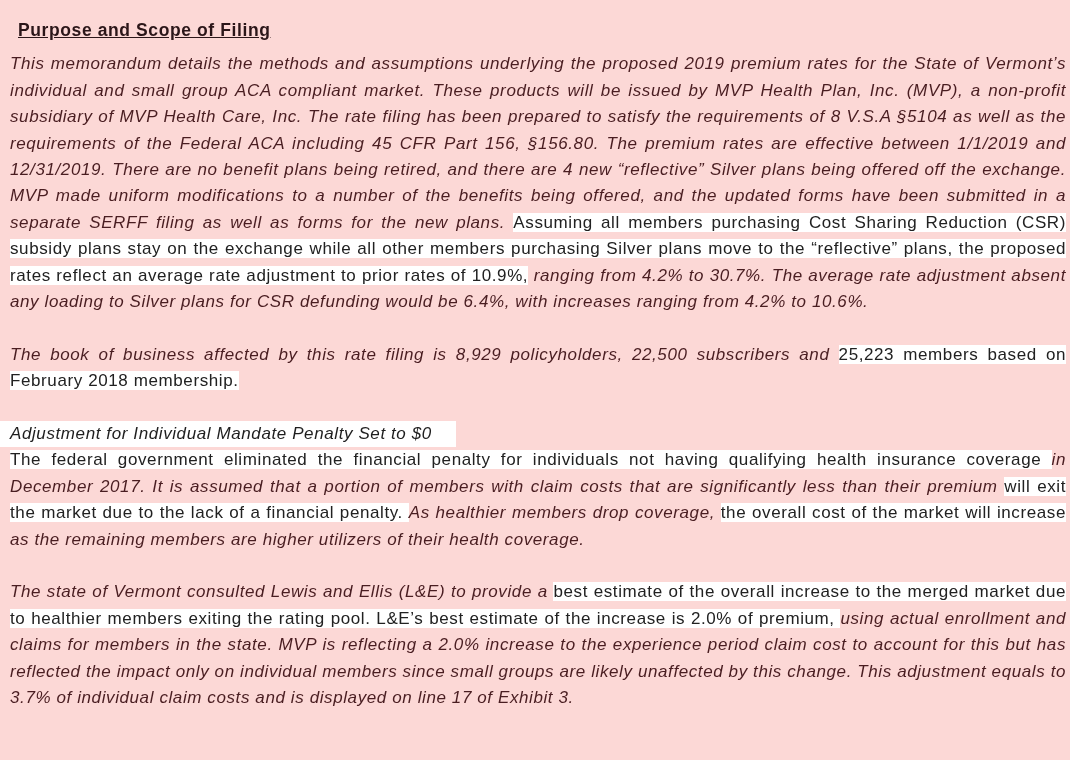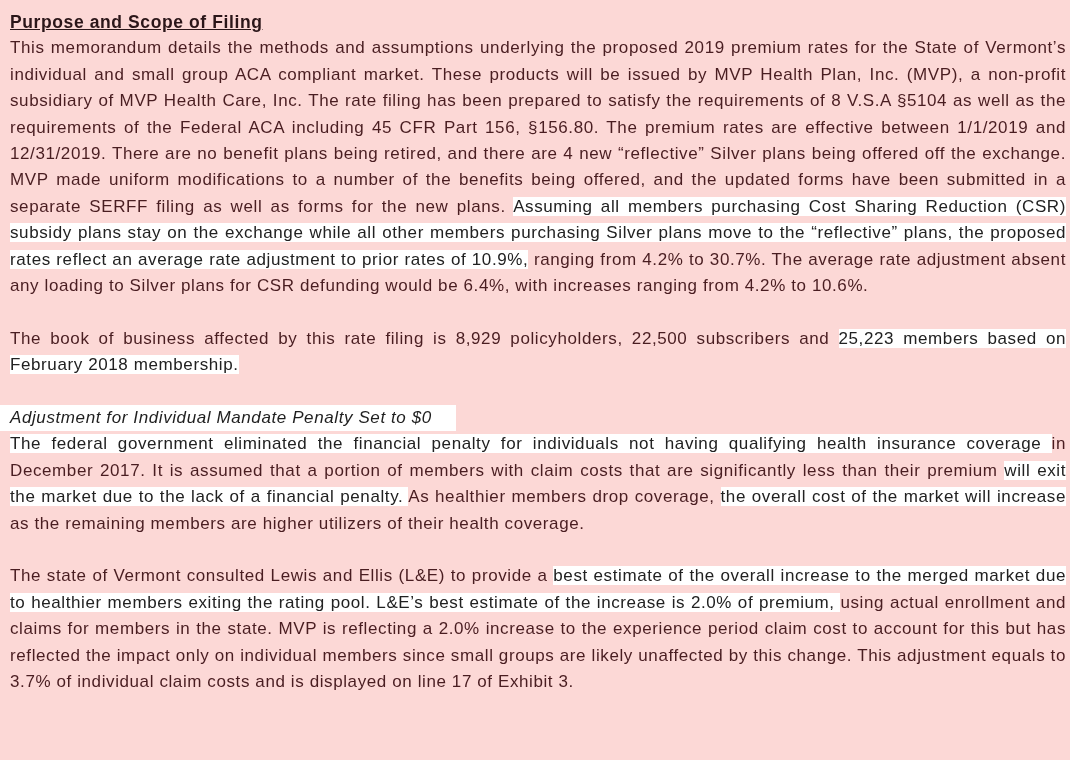--- a/index.html
+++ b/index.html
@@ -18,32 +18,33 @@
     overflow: hidden;
   }
   .doc {
     padding: 9px 4px 0 10px;
   }
   .title {
     font-weight: 700;
     text-decoration: underline;
     color: #2b1619;
     font-size: 17.5px;
-    margin: 0;
+    margin: 8px;
   }
   .para {
     margin: 0;
     text-align: justify;
   }
   .spacer {
     height: 26.4px;
   }
   .pink {
     background: transparent;
     color: #491d21;
+    font-style: italic;
   }
   .hl {
     background: #ffffff;
     color: #212121;
   }
   .subhead-line {
     margin: 0;
   }
   .subhead {
     font-style: italic;

